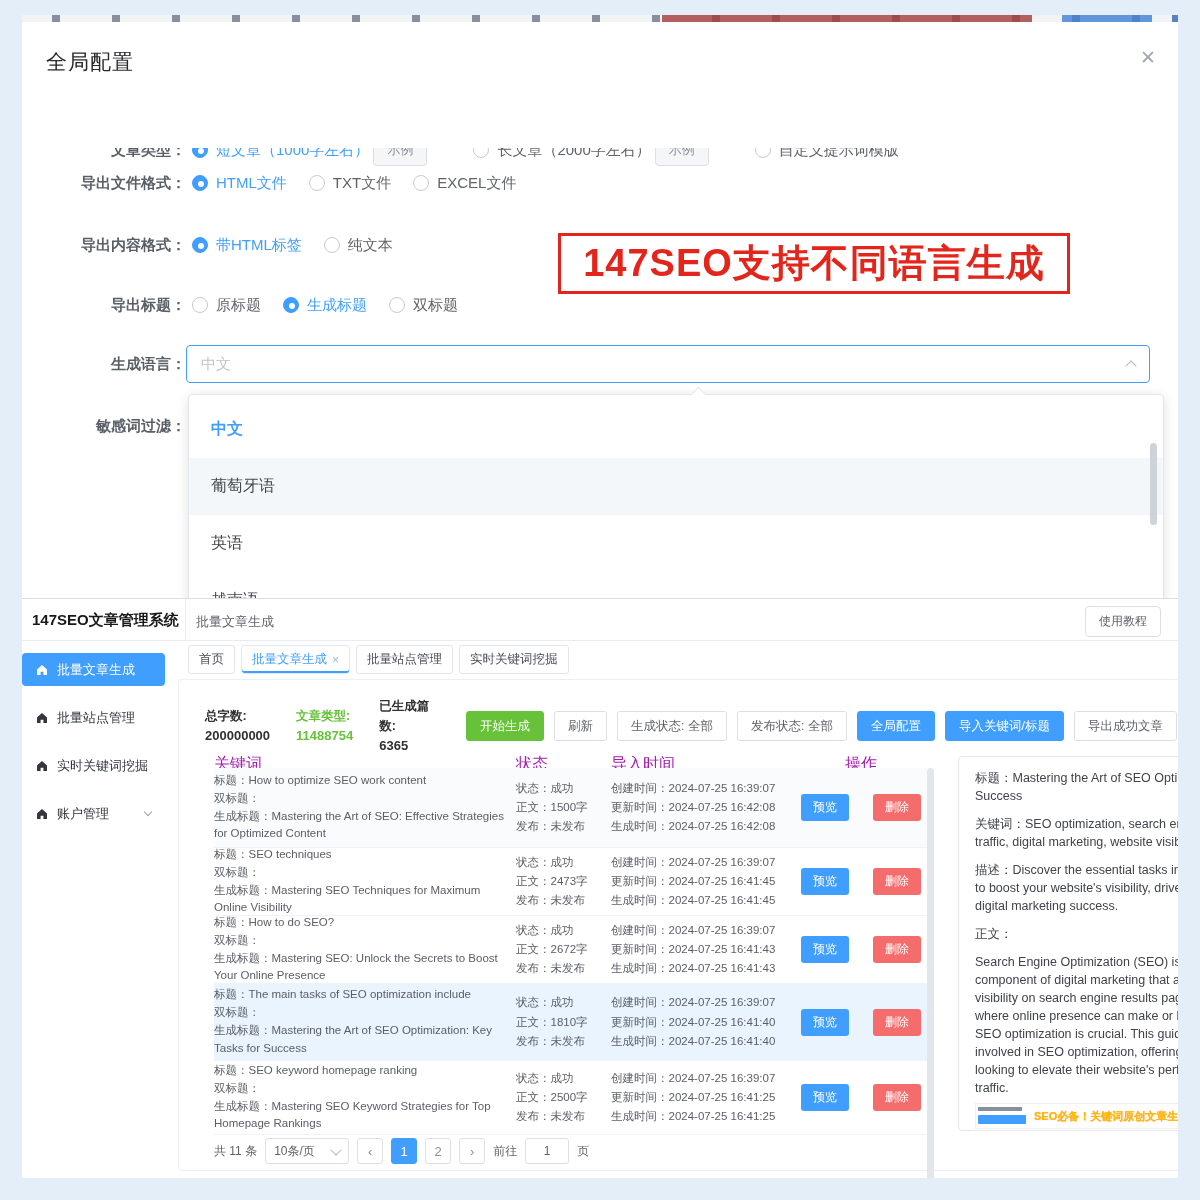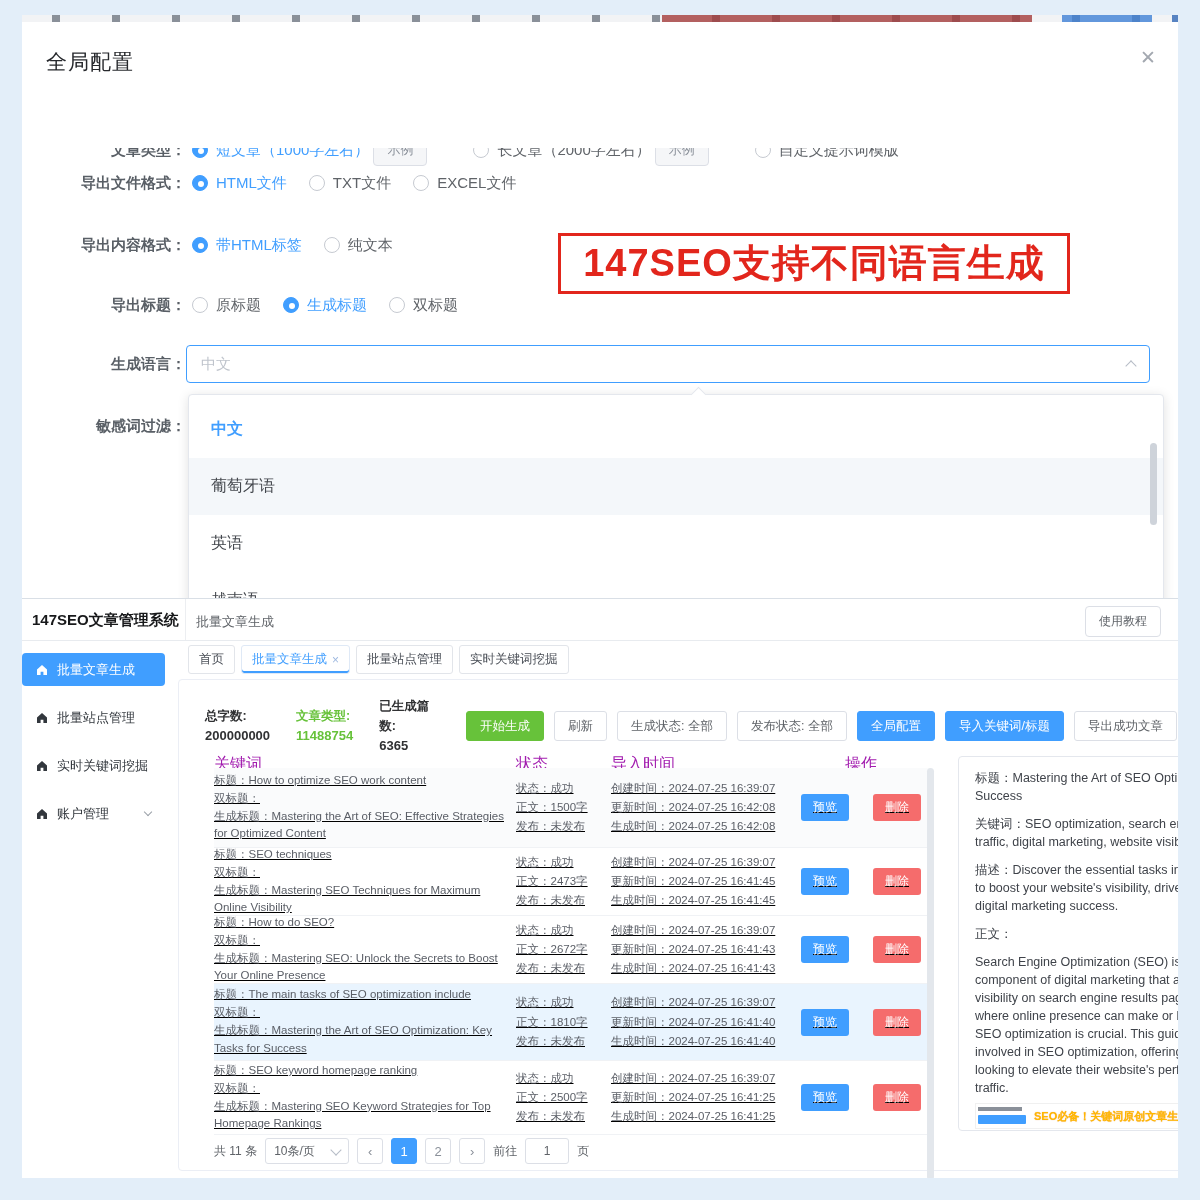--- a/index.html
+++ b/index.html
@@ -91,21 +91,21 @@
   .stat .sv { font-size:13px; font-weight:700; color:#303133; line-height:1.6; }
   .stat.green .sl, .stat.green .sv { color:#67c23a; }
   .tbtn { height:30px; display:inline-flex; align-items:center; padding:6px 13px; border-radius:3px; font-size:12.5px;
     margin-right:10px; white-space:nowrap; cursor:pointer; border:1px solid #dcdfe6; background:#fff; color:#5f6368;text-align:right; }
   .tbtn.green { background:#67c23a; border-color:#67c23a; color:#fff; }
   .tbtn.blue { background:#409eff; border-color:#409eff; color:#fff; }
 
   .thead { position:absolute; left:35px; top:72px; width:717px; height:26px; display:grid;
     grid-template-columns:302px 95px 180px 140px; align-items:center;
     font-size:16px; color:#a21caf; border-bottom:1px solid #ebeef5; }
-  .tbody { position:absolute; left:35px; top:88px; width:717px;text-decoration:underline; }
+  .tbody { position:absolute; left:35px; top:88px; width:717px; }
   .trow { display:grid; grid-template-columns:302px 95px 180px 140px; align-items:center;
     border-bottom:1px solid #f0f2f5; font-size:11.5px; color:#5a5e66; }
   .trow.h80{height:80px}.trow.h68{height:68px}.trow.h77{height:77px}.trow.h74{height:74px}
   .trow.gray { background:#fafbfc; }
   .trow.hl { background:#e9f4fe; }
   .kwcell { padding-right:12px; line-height:1.55; overflow:hidden; }
   .stcell div, .tmcell div { line-height:1.45; margin:2.5px 0; white-space:nowrap; }
   .opcell { display:flex; gap:24px; justify-content:center; }
   .abtn { padding:5px 12px; border-radius:3px; font-size:12px; color:#fff; cursor:pointer; white-space:nowrap; }
   .abtn.blue { background:#409eff; } .abtn.red { background:#f56c6c; }

